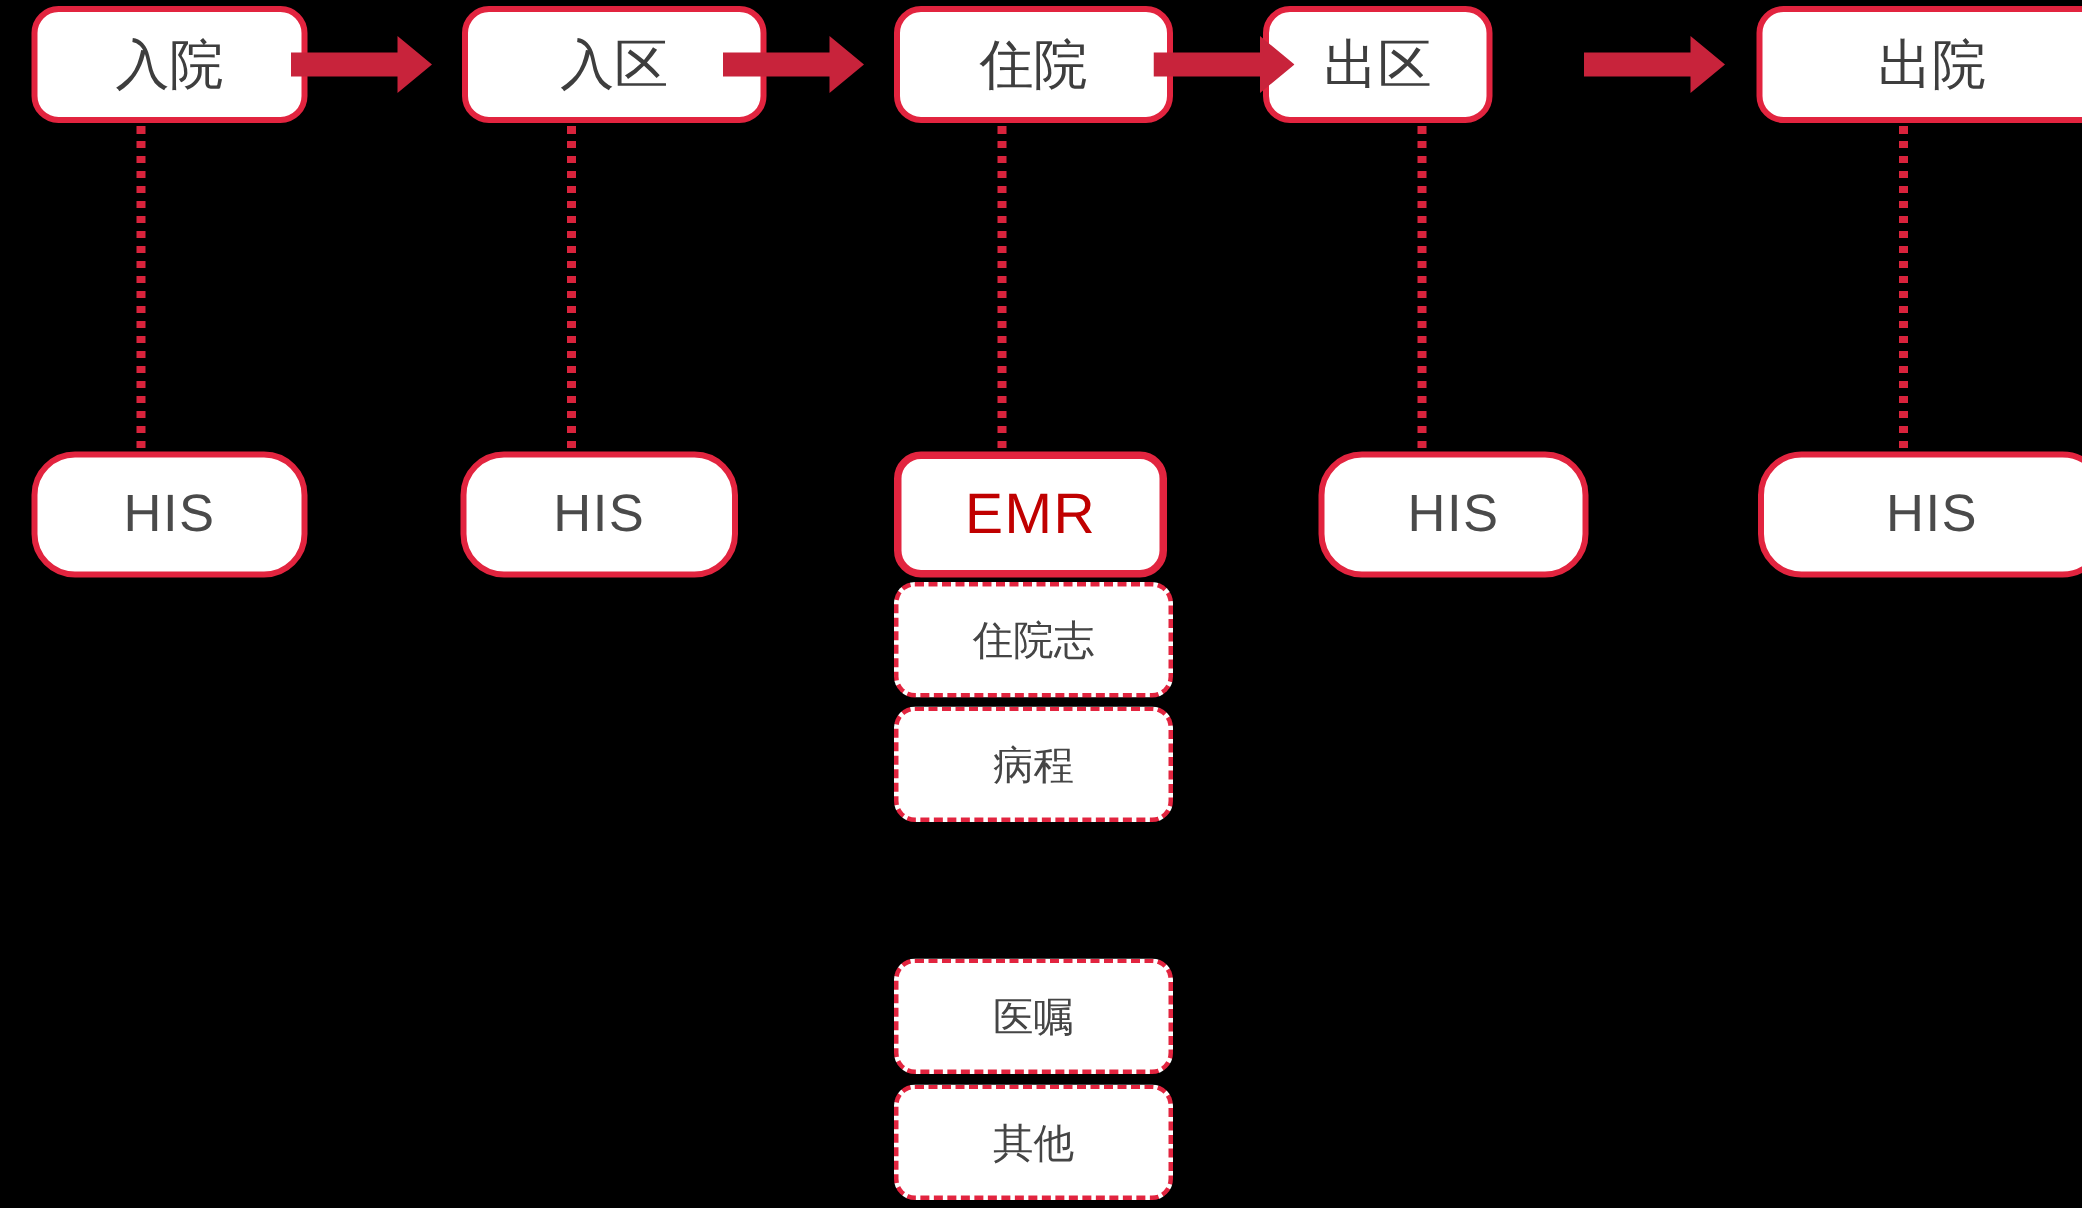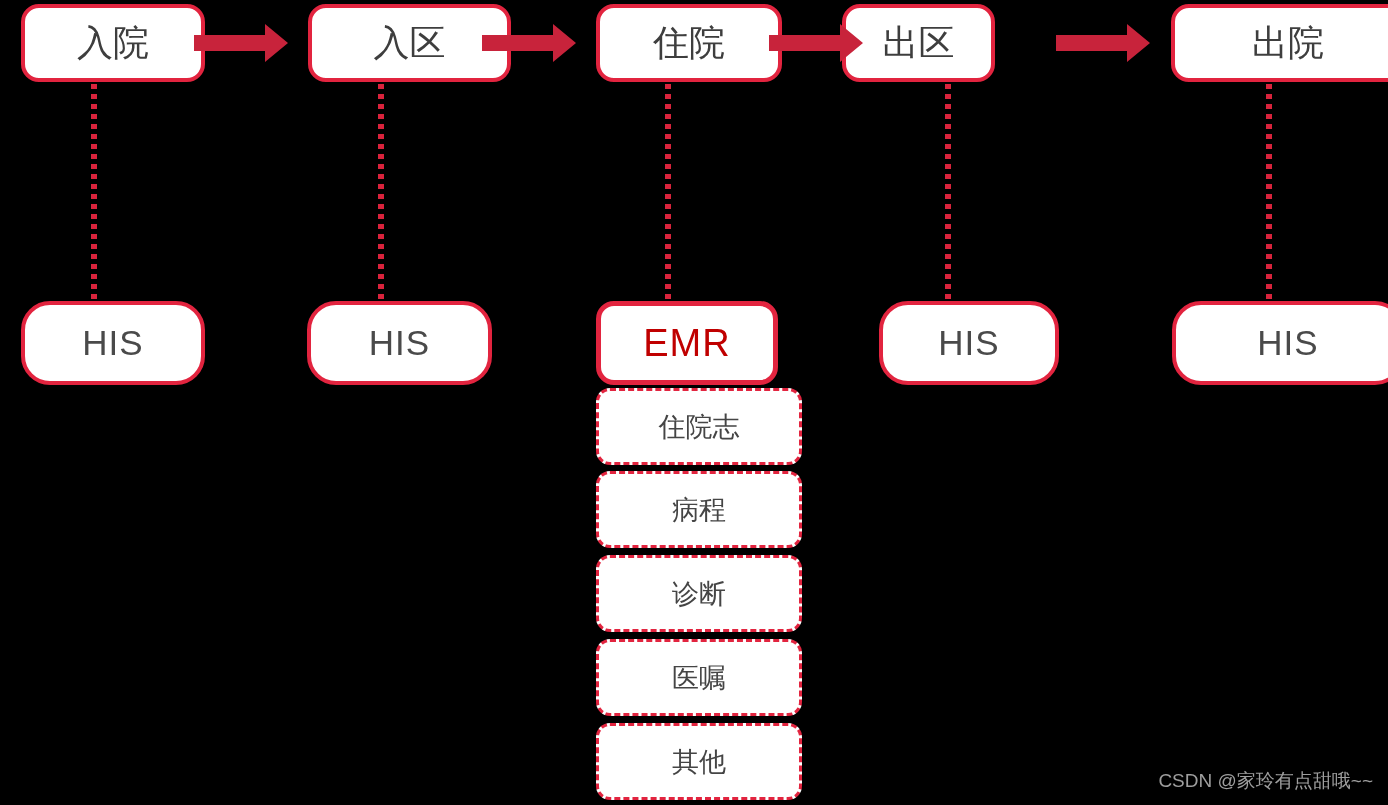--- a/index.html
+++ b/index.html
@@ -42,21 +42,21 @@
   }
   .emr-box {
     border-width: 5px;
     border-radius: 18px;
     font-size: 38px;
     letter-spacing: 1px;
     color: var(--emr-text, #c00000);
   }
   .sub-box {
     left: 577px;
-    width: 206px;
+    width: 186px;
     height: 77px;
     border: 3px dashed var(--box-border, #e2243f);
     border-radius: 14px;
     font-size: 27px;
     color: var(--sub-text, #454545);
     text-align: right;
   }
   .dots {
     position: absolute;
     top: 84px;
@@ -138,25 +138,21 @@
   <div class="box sys-box" style="left:1153px;width:232px">
     <span>HIS</span>
   </div>
 
   <div class="box sub-box" style="top:388px">
     <span>住院志</span>
   </div>
   <div class="box sub-box" style="top:471px">
     <span>病程</span>
   </div>
-  <div class="box sub-box" style="top:555px">
-    <span>诊断</span>
-  </div>
   <div class="box sub-box" style="top:639px">
     <span>医嘱</span>
   </div>
   <div class="box sub-box" style="top:723px">
     <span>其他</span>
   </div>
 
-  <div class="watermark">CSDN @家玲有点甜哦~~</div>
 
 </div>
 
 </body></html>

